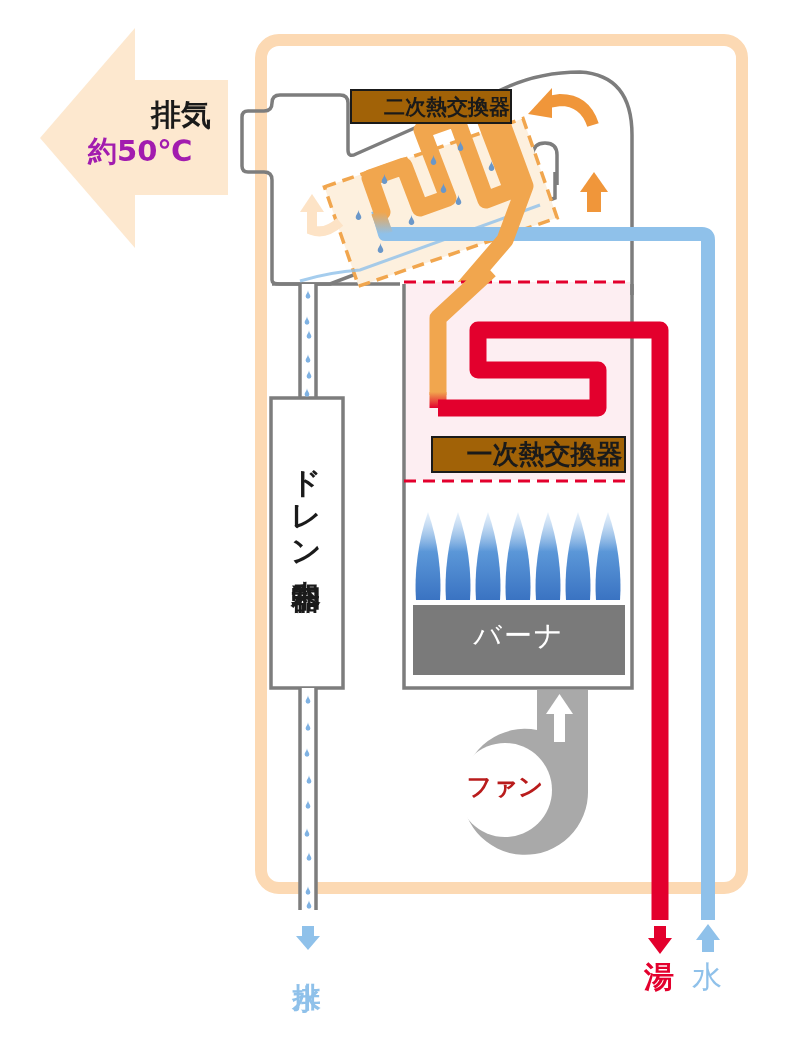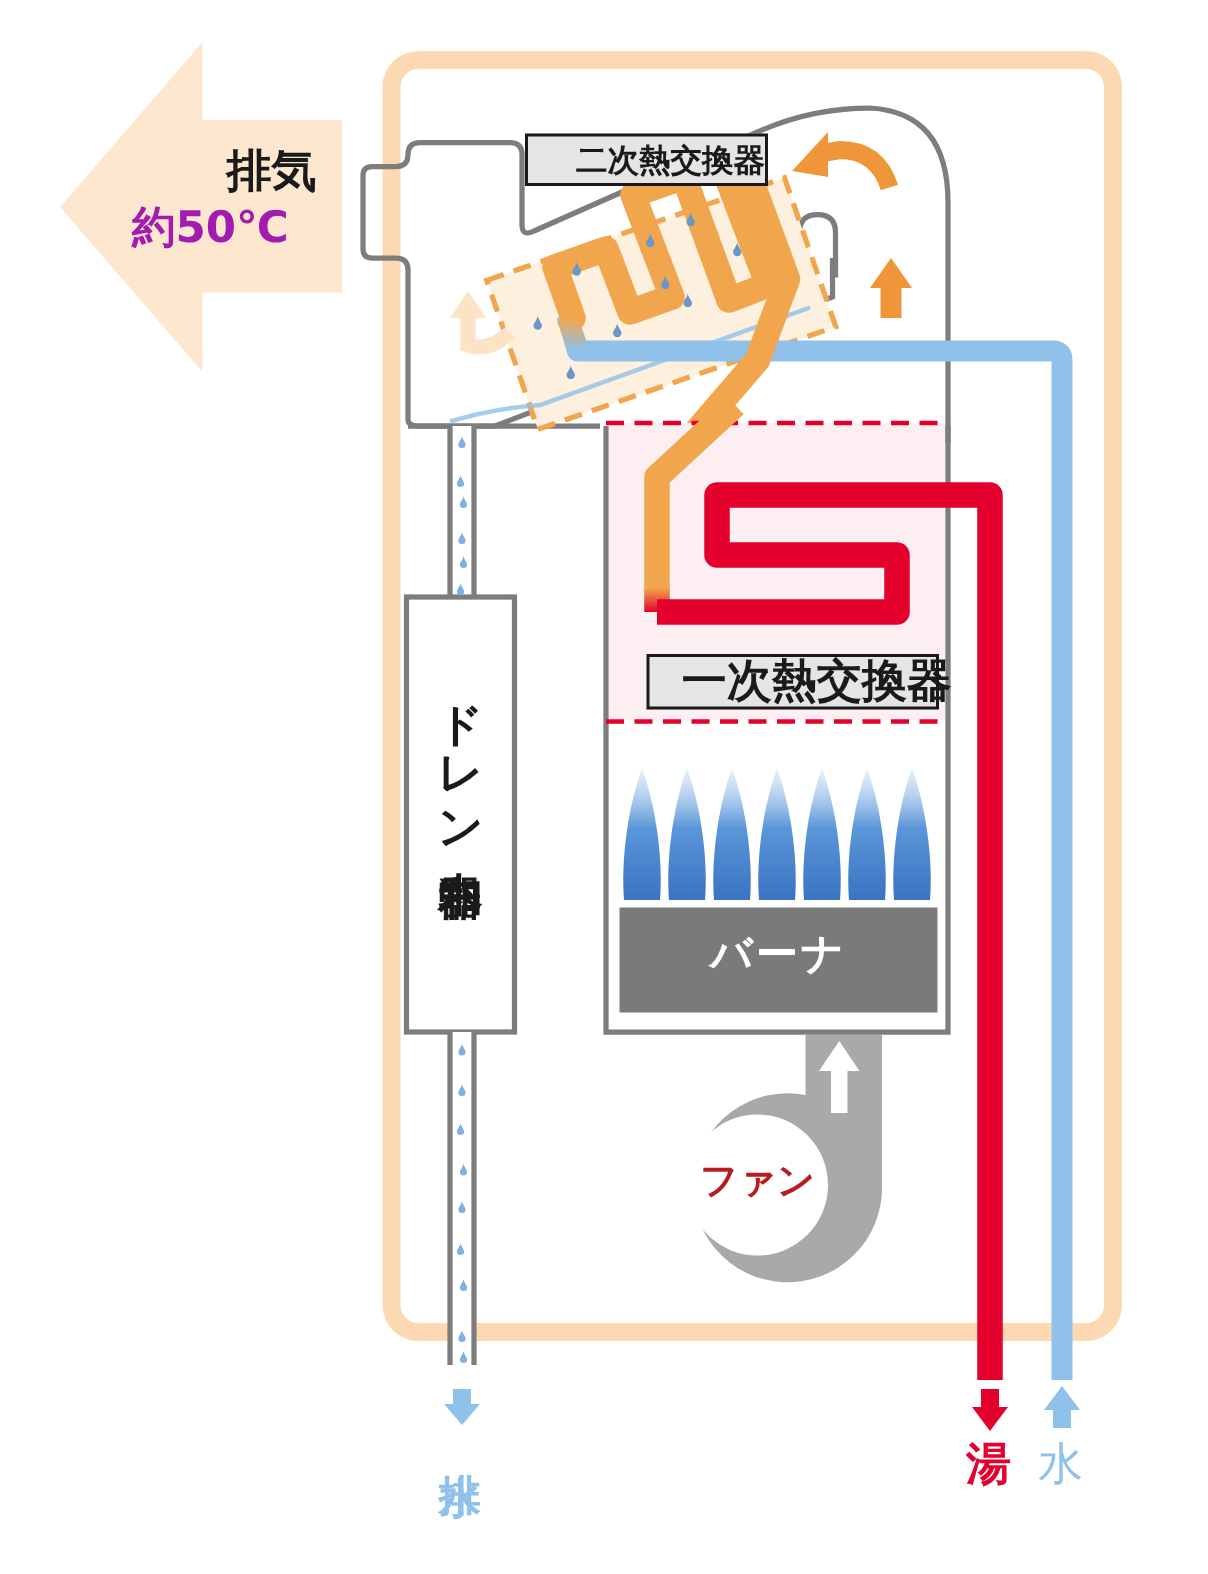--- a/index.html
+++ b/index.html
@@ -1,19 +1,19 @@
 <!DOCTYPE html>
 <html><head>
 <meta charset="utf-8">
 <style>
   html, body { margin: 0; padding: 0; background: #ffffff; }
   body { width: 805px; height: 1049px; position: relative; overflow: hidden;
          font-family: "DejaVu Sans", "Liberation Sans", sans-serif; }
   #diagram { position: absolute; left: 0; top: 0; width: 805px; height: 1049px; }
-  .box-label { position: absolute; background: #e5e5e5; border: 2.5px solid #1a1a1a;
+  .box-label { position: absolute; background: #a16207; border: 2.5px solid #1a1a1a;
                font-family: "DejaVu Sans", sans-serif; font-weight: bold; color: #1a1a1a;
                display: flex; align-items: center; justify-content: center; box-sizing: border-box; white-space: nowrap; padding-left: 32px; }
   .abs { position: absolute; font-family: "DejaVu Sans", sans-serif; font-weight: bold; line-height: 1; }
   .vert { writing-mode: vertical-rl; text-orientation: upright; letter-spacing: 2px; }
 </style>
 </head>
 <body>
 
 <svg id="diagram" viewBox="0 0 805 1049" xmlns="http://www.w3.org/2000/svg">
   <defs>
@@ -159,23 +159,23 @@
     <polygon points="696,940 708,924 720,940" fill="#8fc1ea"></polygon>
     <rect x="702" y="938" width="12" height="14" fill="#8fc1ea"></rect>
   </g>
 </svg>
 
 <div class="abs" style="left:103px; top:100px; font-size:30px; color:#1a1a1a;margin-left:48px;">排気</div>
 <div class="abs" style="left:88px; top:137px; font-size:29px; color:#a21caf;">約50℃</div>
 
 <div class="box-label" style="left:350px; top:89px; width:162px; height:35px; font-size:21px;">二次熱交換器</div>
 
-<div class="box-label" style="left:431px; top:436px; width:195px; height:37px; font-size:30px;">一次熱交換器</div>
+<div class="box-label" style="left:431px; top:436px; width:195px; height:37px; font-size:26px;">一次熱交換器</div>
 
-<div class="abs" style="left:413px; top:622px; width:212px; text-align:center; font-size:28px; color:#ffffff; font-weight:bold; letter-spacing:2px;">バーナ</div>
+<div class="abs" style="left:413px; top:622px; width:212px; text-align:center; font-size:28px; color:#ffffff; font-weight:normal; letter-spacing:2px;">バーナ</div>
 
 <div class="abs" style="left:458px; top:774px; width:94px; text-align:center; font-size:25px; color:#b91c1c;">ファン</div>
 
 <div class="abs vert" style="left:291px; top:448px; font-size:30px; color:#1a1a1a;">ドレン中和器</div>
 
 <div class="abs vert" style="left:292px; top:960px; font-size:28px; color:#8fc1ea;">排水</div>
 
 <div class="abs" style="left:644px; top:962px; font-size:30px; color:#e3002d;">湯</div>
 <div class="abs" style="left:692px; top:962px; font-size:30px; color:#8fc1ea; font-weight:normal;">水</div>
 

